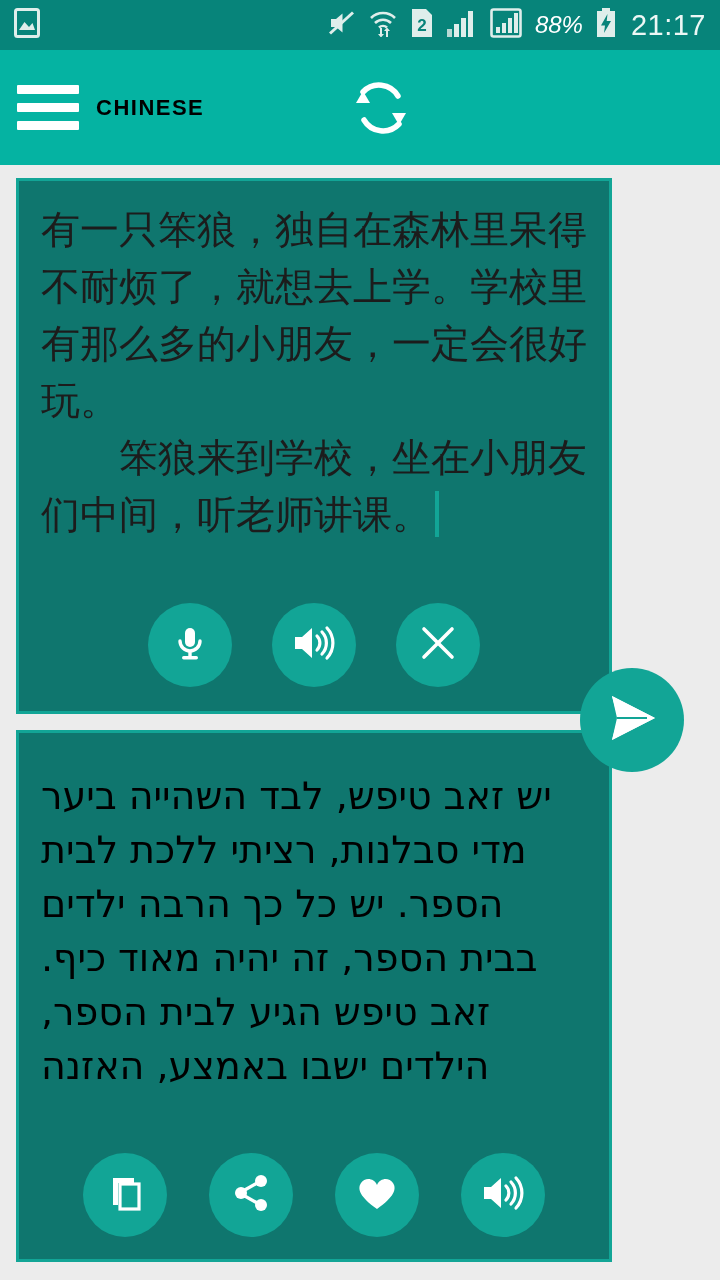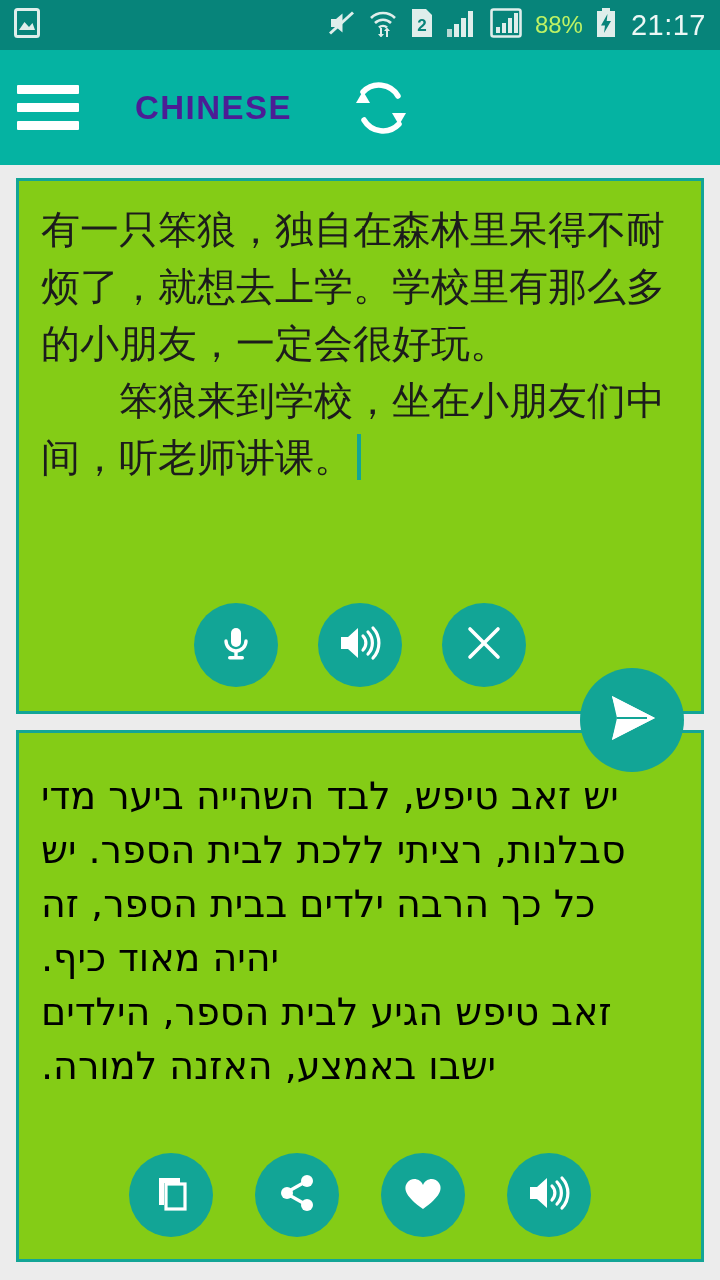--- a/index.html
+++ b/index.html
@@ -37,23 +37,24 @@
     flex: 1;
   }
   .status-right {
     display: flex;
     align-items: center;
     gap: 13px;
   }
   .sb-icon { display: block; }
   .sb-text {
     font-size: 24px;
-    color: #bef264;
+    color: #ffffff;
     letter-spacing: 0px;
     font-family: "Liberation Sans", sans-serif;
+    font-style: italic;
   }
   .sb-clock {
     font-size: 29px;
     color: #ecf7f5;
     margin-left: 2px;
     letter-spacing: 0.5px;
   }
 
   
   .app-bar {
@@ -76,45 +77,44 @@
     cursor: pointer;
   }
   .hamburger span {
     display: block;
     width: 62px;
     height: 9px;
     background: #ffffff;
     border-radius: 1px;
   }
   .lang-btn {
-    color: #4c1d95;
-    font-size: 33px;
+    color: #000000;
+    font-size: 22px;
     font-weight: bold;
     letter-spacing: 1.5px;
-    text-align: center;
     cursor: pointer;
     font-family: "Liberation Sans", sans-serif;
   }
   .lang-src { width: 235px; }
   .lang-dst { width: 250px; }
   .swap-btn {
     width: 100px;
     height: 115px;
     display: flex;
     align-items: center;
     justify-content: center;
     cursor: pointer;
   }
 
   
   .card {
     position: absolute;
     left: 16px;
-    width: 688px;
-    background: #84cc16;
+    width: 596px;
+    background: #0f766e;
     border: 3px solid #12a596;
   }
   .card-top {
     top: 178px;
     height: 536px;
   }
   .card-bottom {
     top: 730px;
     height: 532px;
   }

